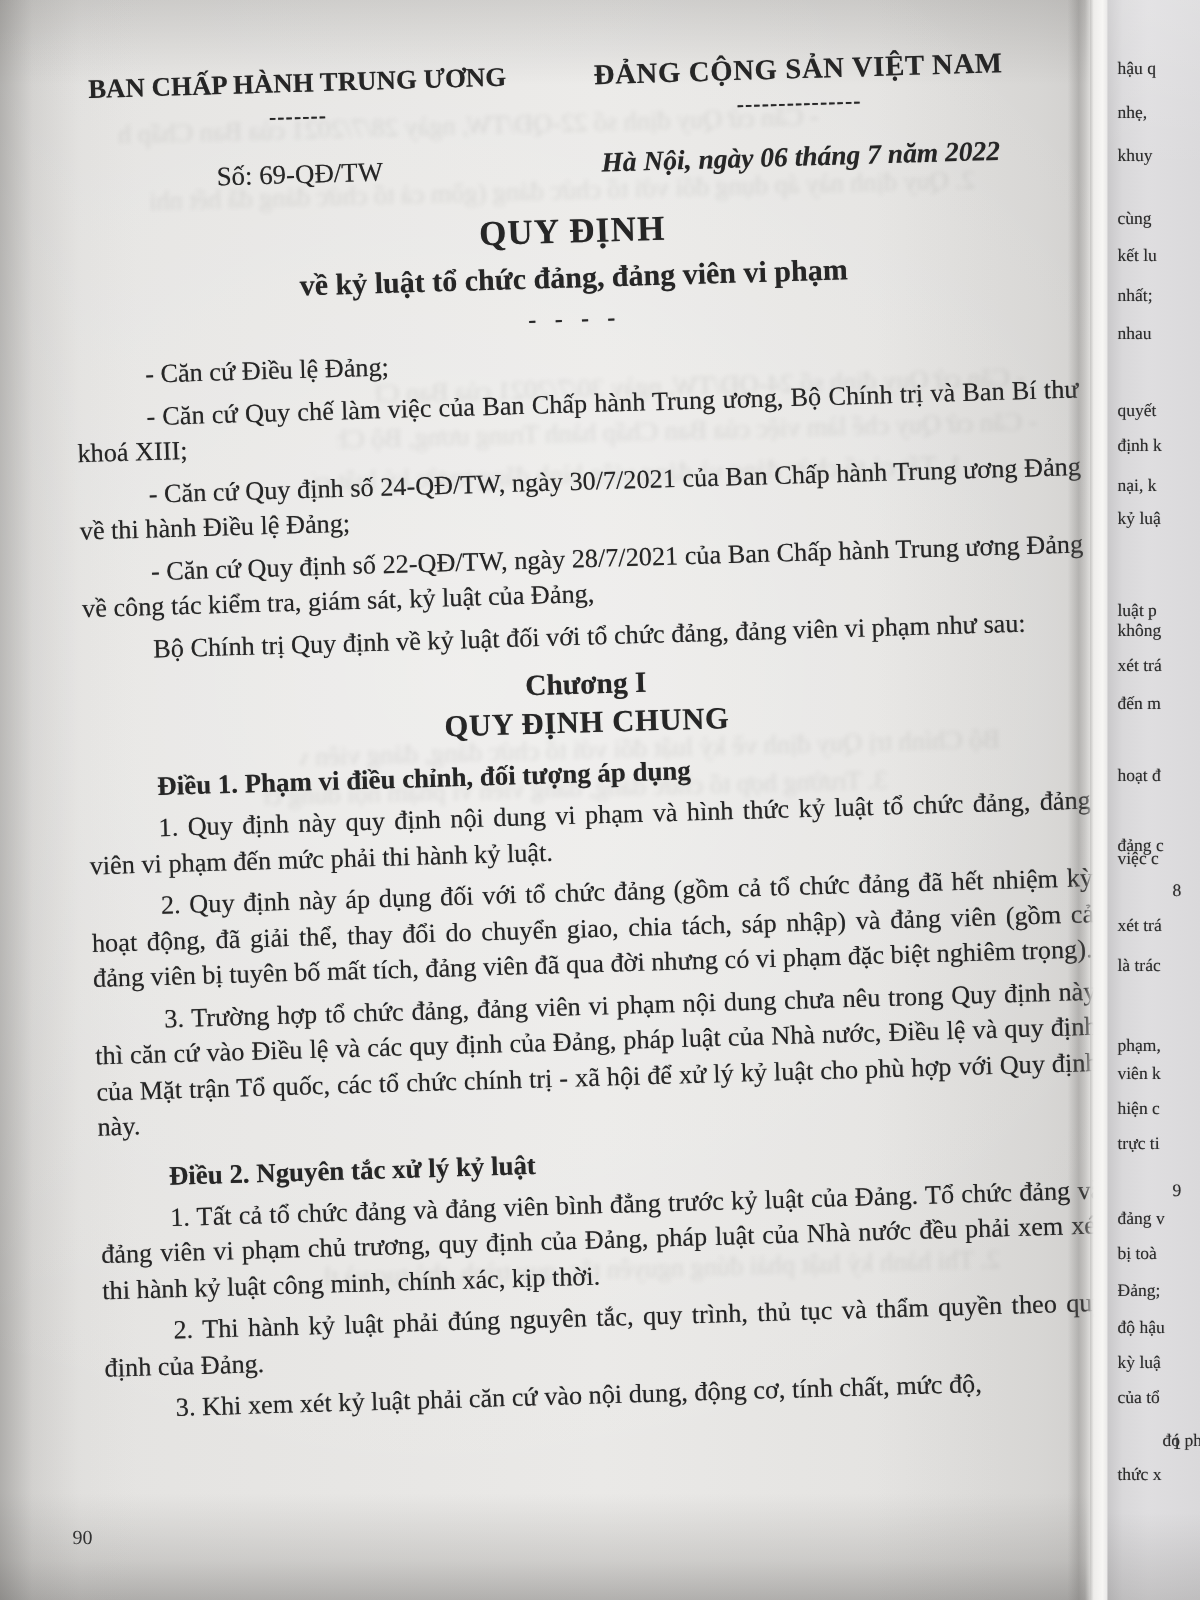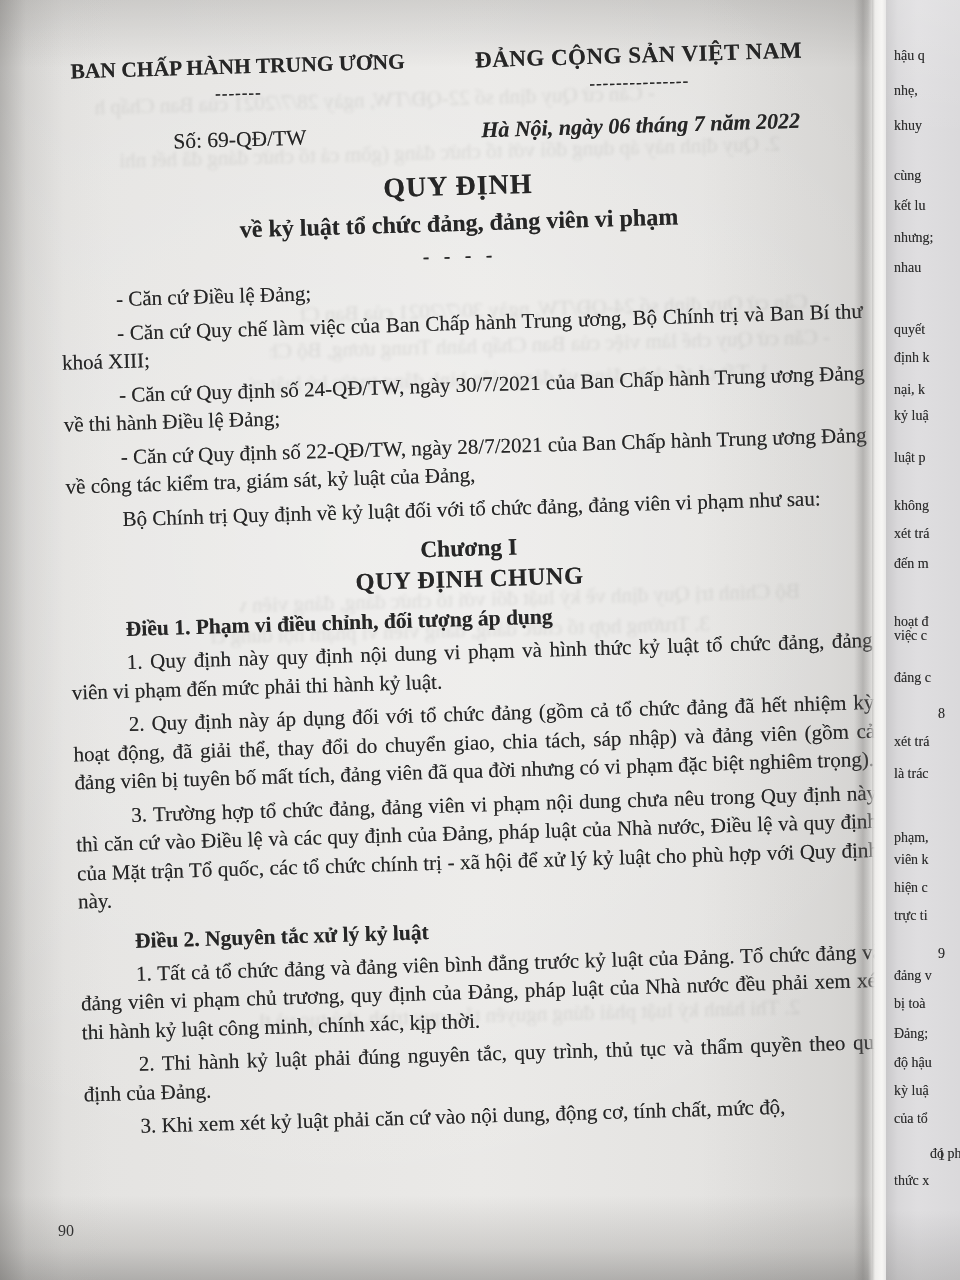--- a/index.html
+++ b/index.html
@@ -131,32 +131,32 @@
   </div>
 
   <div class="page-edge"></div>
 
   <div class="right-page">
       <div class="frag" style="top: 48px;">hậu q</div>
       <div class="frag" style="top: 83px;">nhẹ,</div>
       <div class="frag" style="top: 118px;">khuy</div>
       <div class="frag" style="top: 168px;">cùng</div>
       <div class="frag" style="top: 198px;">kết lu</div>
-      <div class="frag" style="top: 230px;">nhưng;</div>
+      <div class="frag" style="top: 230px;">nhất;</div>
       <div class="frag" style="top: 260px;">nhau</div>
       <div class="frag" style="top: 322px;">quyết</div>
       <div class="frag" style="top: 350px;">định k</div>
       <div class="frag" style="top: 382px;">nại, k</div>
       <div class="frag" style="top: 408px;">kỷ luậ</div>
-      <div class="frag" style="top: 450px;">luật p</div>
+      <div class="frag" style="top: 482px;">luật p</div>
       <div class="frag" style="top: 498px;">không</div>
       <div class="frag" style="top: 526px;">xét trá</div>
       <div class="frag" style="top: 556px;">đến m</div>
       <div class="frag" style="top: 614px; font-family: Liberation Serif, serif;">hoạt đ</div>
-      <div class="frag" style="top: 628px;">việc c</div>
+      <div class="frag" style="top: 680px;">việc c</div>
       <div class="frag" style="top: 670px;">đảng c</div>
       <div class="frag indent" style="top: 706px;">8</div>
       <div class="frag" style="top: 734px;">xét trá</div>
       <div class="frag" style="top: 766px;">là trác</div>
       <div class="frag" style="top: 830px;">phạm,</div>
       <div class="frag" style="top: 852px;">viên k</div>
       <div class="frag" style="top: 880px;">hiện c</div>
       <div class="frag" style="top: 908px;">trực ti</div>
       <div class="frag indent" style="top: 946px;">9</div>
       <div class="frag" style="top: 968px;">đảng v</div>

